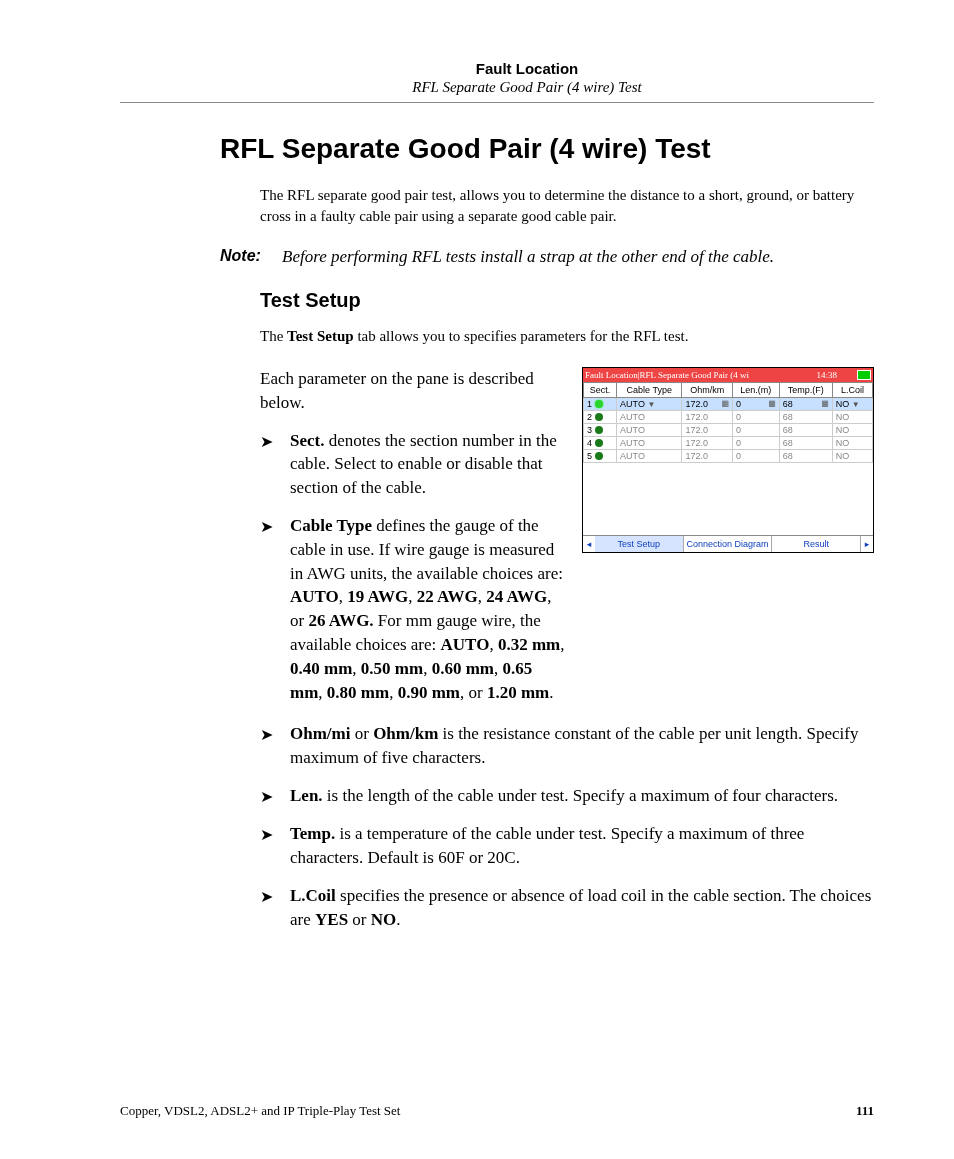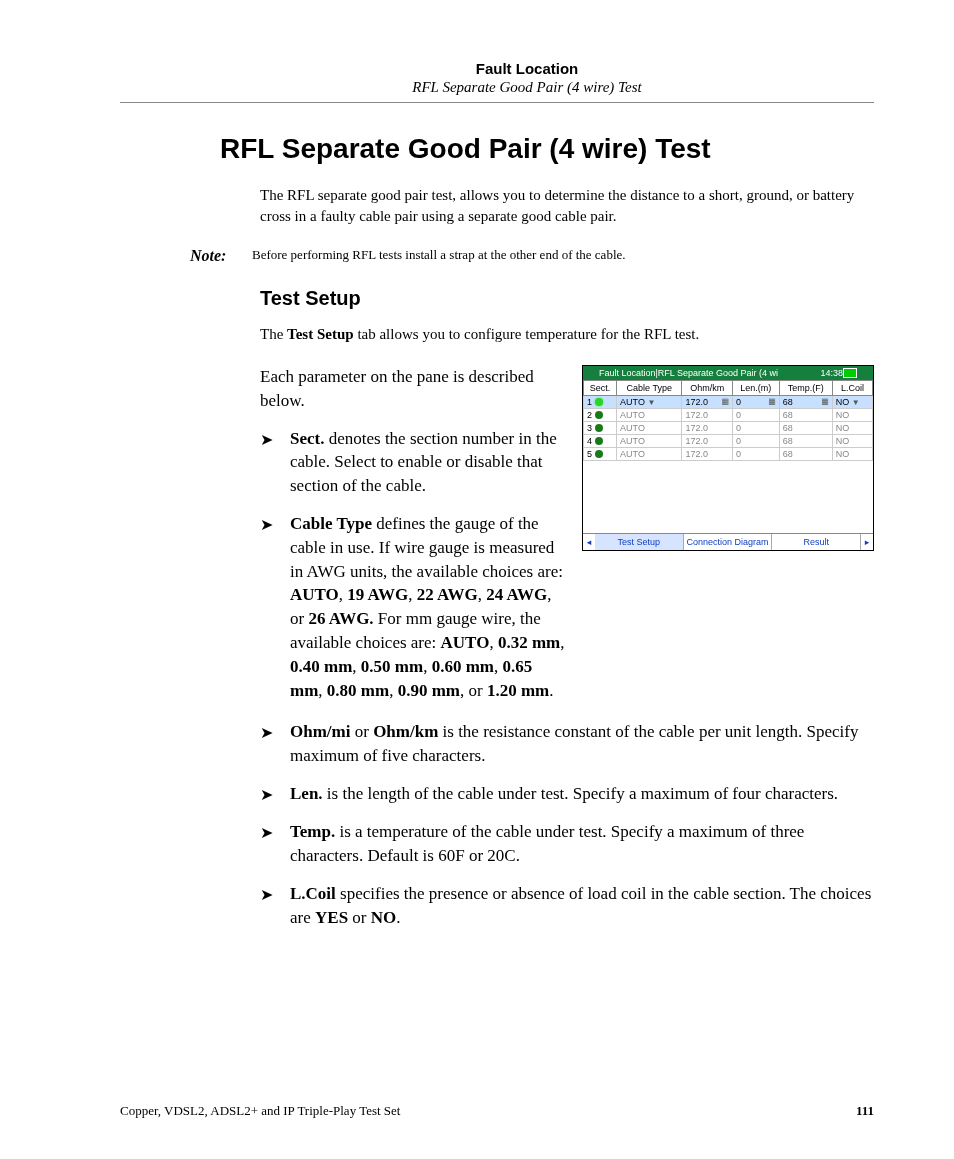--- a/index.html
+++ b/index.html
@@ -49,27 +49,29 @@
     margin-bottom: 20px;
   }
   .note-row {
     display: flex;
     margin-left: 10px;
     margin-bottom: 22px;
   }
   .note-label {
     font-weight: bold;
     font-style: italic;
-    font-family: Liberation Serif, serif;
+    font-family: Liberation Sans, sans-serif;
     font-size: 16px;
     width: 62px;
     flex-shrink: 0;
+    margin-left: 30px;
   }
   .note-text {
-    font-size: 13px;
+    font-style: italic;
+    font-size: 17px;
   }
   h2 {
     font-family: Arial, sans-serif;
     font-size: 20px;
     font-weight: bold;
     margin-left: 80px;
     margin-bottom: 14px;
   }
   .float-wrap {
     margin-left: 80px;
@@ -100,29 +102,30 @@
     float: right;
     width: 292px;
     border: 1px solid #000;
     margin-left: 14px;
     margin-bottom: 8px;
     font-family: Arial, sans-serif;
     font-size: 9px;
     background: #fff;
   }
   .ss-title {
-    background: #15803d;
+    background: #ef4444;
     color: #fff;
-    padding: 2px 16px;
+    padding: 2px 2px;
     display: flex;
     justify-content: space-between;
     align-items: center;
     font-size: 9px;
-  }
-  .ss-time { display: flex; align-items: center; gap: 0; }
+    font-family: Liberation Serif, serif;
+  }
+  .ss-time { display: flex; align-items: center; gap: 20px; }
   .batt {
     width: 14px; height: 10px;
     background: #0c0;
     border: 1px solid #fff;
     position: relative;
   }
   .ss-table { width: 100%; border-collapse: collapse; }
   .ss-table th {
     border: 1px solid #888;
     padding: 2px 2px;
@@ -185,21 +188,21 @@
   <p class="body-text">The RFL separate good pair test, allows you to determine the distance to a short, ground, or battery cross in a faulty cable pair using a separate good cable pair.</p>
 
   <div class="note-row">
     <div class="note-label">Note:</div>
     <div class="note-text">Before performing RFL tests install a strap at the other end of the cable.</div>
   </div>
 
   <h2>Test Setup</h2>
 
   <p class="body-text">
-    <span>The </span><b>Test Setup</b><span> tab allows you to configure temperature for the RFL test.</span>
+    <span>The </span><b>Test Setup</b><span> tab allows you to specifies parameters for the RFL test.</span>
   </p>
 
   <div class="float-wrap">
 
     <div class="screenshot">
       <div class="ss-title">
         <span>Fault Location|RFL Separate Good Pair (4 wi</span>
         <span class="ss-time">
           <span>14:38</span>
           <span class="batt"></span>

